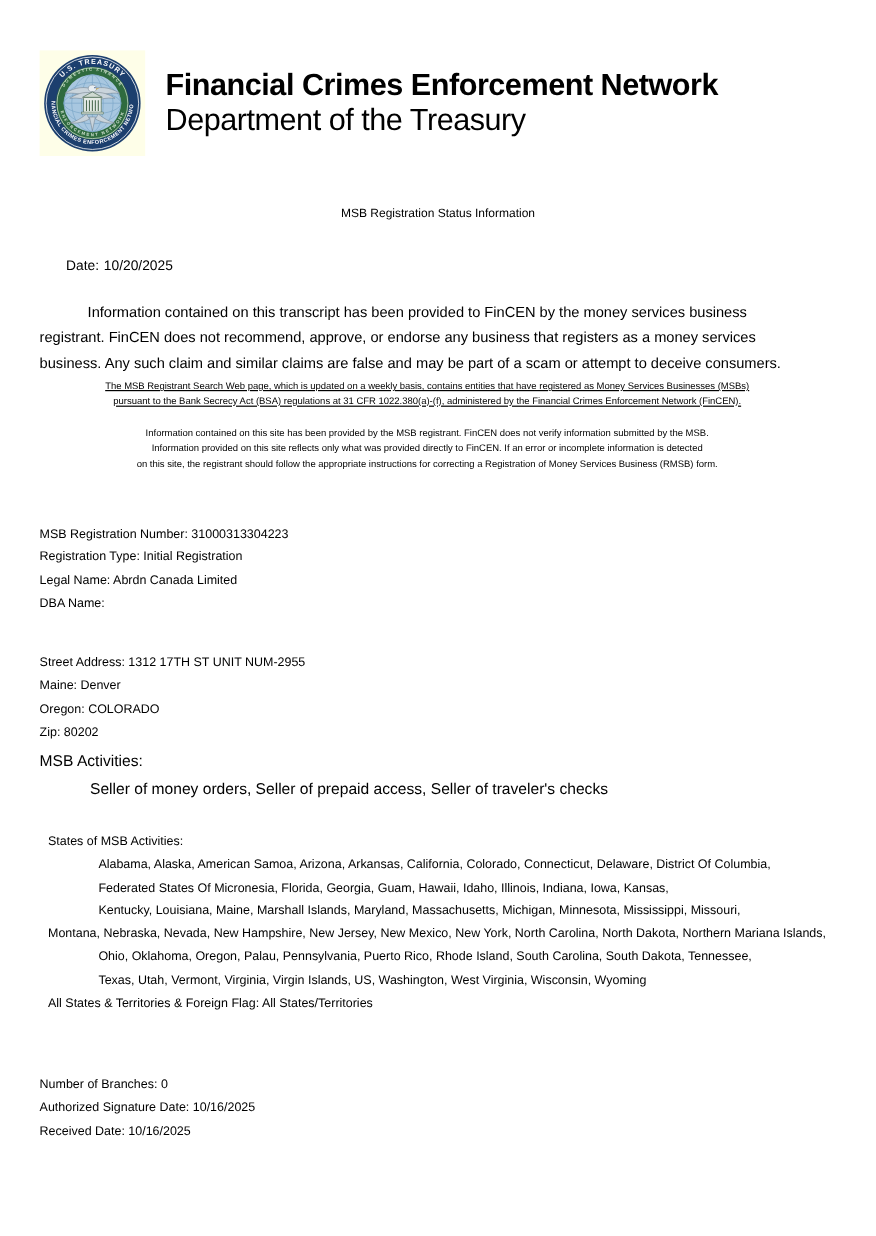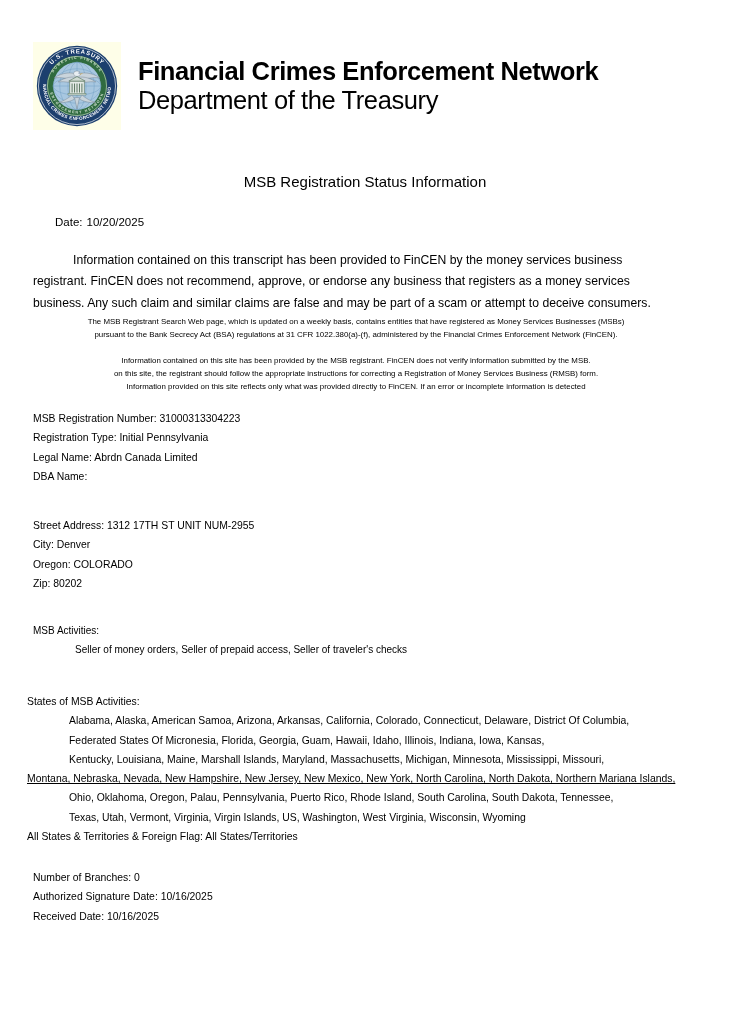--- a/index.html
+++ b/index.html
@@ -59,21 +59,21 @@
     white-space: nowrap;
   }
 
   
   .doc-title {
     position: absolute;
     left: 0;
     top: 173px;
     width: 730px;
     text-align: center;
-    font-size: 15px;
+    font-size: 10px;
   }
   .date-line {
     position: absolute;
     left: 33px;
     top: 216px;
     font-size: 11.5px;
     padding-left: 22px;
   }
   .date-line .label { margin-right: 4px; }
 
@@ -89,70 +89,70 @@
   }
 
   .fine-block {
     position: absolute;
     left: 33px;
     width: 646px;
     text-align: center;
     font-size: 7.9px;
     line-height: 1.63;
   }
-  .fine-block.b1 { top: 316px; }
+  .fine-block.b1 { top: 316px; text-decoration: underline; }
   .fine-block.b2 { top: 355px; }
   .fine-block .fl { display: block; white-space: nowrap; }
 
   .fields {
     position: absolute;
     left: 33px;
     font-size: 10.4px;
     line-height: 1.85;
+    margin-top: 27px;
   }
   .fields.registration { top: 409px; }
   .fields.address { top: 516px; }
   .fields.footer { top: 868px; }
   .fields .row { white-space: nowrap; }
 
   .activities {
     position: absolute;
     left: 33px;
     top: 622px;
     width: 660px;
-    font-size: 10px;
+    font-size: 13px;
     line-height: 1.85;
   }
   .activities .hdr { white-space: nowrap; }
   .activities .ind {
     padding-left: 42px;
     text-indent: 0;
   }
   .activities .flow {
     padding-left: 42px;
     text-indent: -42px;
   }
 
   .states {
     position: absolute;
-    left: 27px;
+    left: 40px;
     top: 692px;
     width: 660px;
     font-size: 10.4px;
     line-height: 1.85;
   }
   .states .hdr { white-space: nowrap; }
   .states .srow {
     padding-left: 42px;
     text-indent: 0;
   }
   .states .srow.wrap {
     padding-left: 42px;
     text-indent: -42px;
-    text-decoration: underline;
   }
   .states .flagrow {
     white-space: nowrap;
     padding-left: 0;
   }
 </style>
 </head>
 <body>
 
 <div class="page">
@@ -231,50 +231,50 @@
 
   <div class="lead-para">Information contained on this transcript has been provided to FinCEN by the money services business registrant. FinCEN does not recommend, approve, or endorse any business that registers as a money services business. Any such claim and similar claims are false and may be part of a scam or attempt to deceive consumers.</div>
 
   <div class="fine-block b1">
     <span class="fl">The MSB Registrant Search Web page, which is updated on a weekly basis, contains entities that have registered as Money Services Businesses (MSBs)</span>
     <span class="fl">pursuant to the Bank Secrecy Act (BSA) regulations at 31 CFR 1022.380(a)-(f), administered by the Financial Crimes Enforcement Network (FinCEN).</span>
   </div>
 
   <div class="fine-block b2">
     <span class="fl">Information contained on this site has been provided by the MSB registrant.  FinCEN does not verify information submitted by the MSB.</span>
+    <span class="fl">Information provided on this site reflects only what was provided directly to FinCEN.  If an error or incomplete information is detected</span>
     <span class="fl">on this site, the registrant should follow the appropriate instructions for correcting a Registration of Money Services Business (RMSB) form.</span>
-    <span class="fl">Information provided on this site reflects only what was provided directly to FinCEN.  If an error or incomplete information is detected</span>
   </div>
 
   <div class="fields registration">
     <div class="row">
       <span>MSB Registration Number:</span>
       <span>31000313304223</span>
     </div>
     <div class="row">
       <span>Registration Type:</span>
-      <span>Initial Pennsylvania</span>
+      <span>Initial Registration</span>
     </div>
     <div class="row">
       <span>Legal Name:</span>
       <span>Abrdn Canada Limited</span>
     </div>
     <div class="row">
       <span>DBA Name:</span>
       <span></span>
     </div>
   </div>
 
   <div class="fields address">
     <div class="row">
       <span>Street Address:</span>
       <span>1312 17TH ST UNIT NUM-2955</span>
     </div>
     <div class="row">
-      <span>City:</span>
+      <span>Maine:</span>
       <span>Denver</span>
     </div>
     <div class="row">
       <span>Oregon:</span>
       <span>COLORADO</span>
     </div>
     <div class="row">
       <span>Zip:</span>
       <span>80202</span>
     </div>

